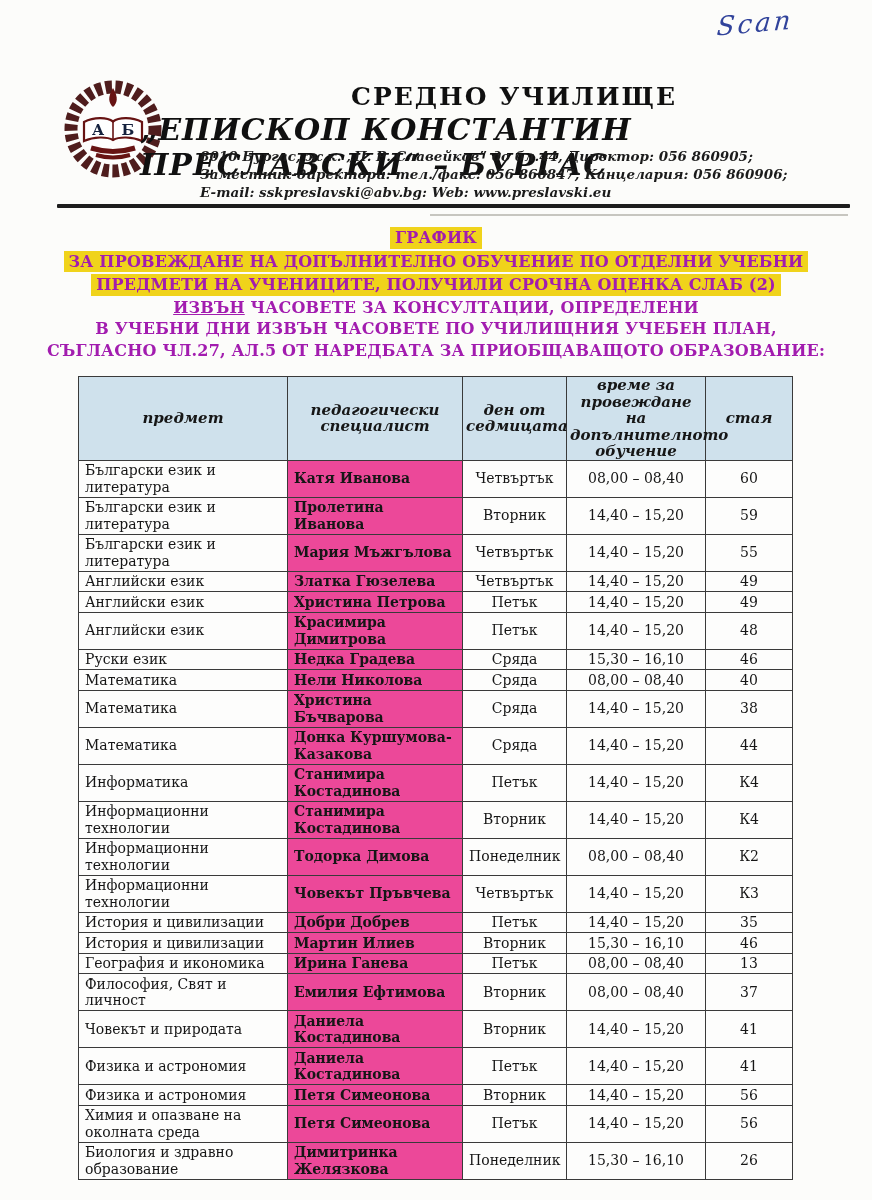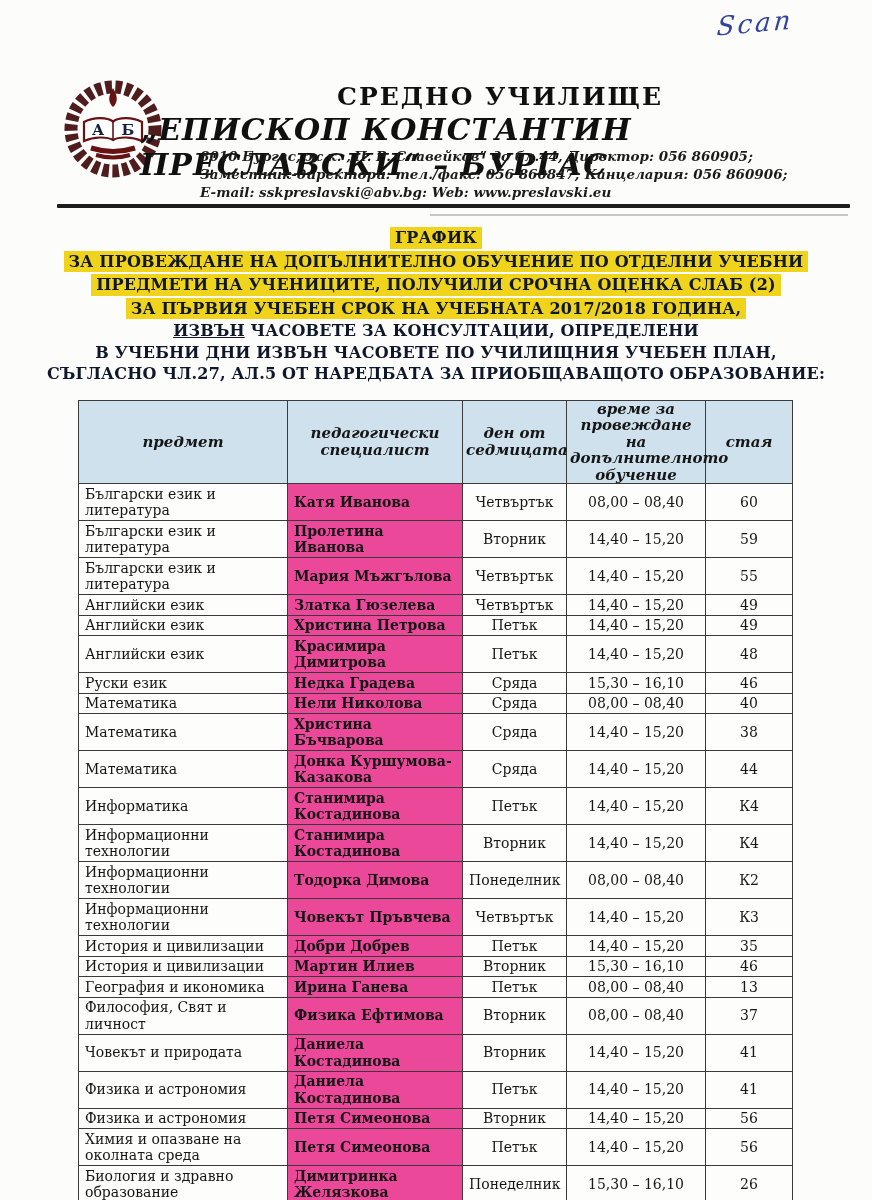--- a/index.html
+++ b/index.html
@@ -20,21 +20,21 @@
     font-style:italic;
     font-size:26px; letter-spacing:3px;
     color:#31439b;
     transform:rotate(-5deg) skewX(-10deg);
   }
 
   
   .letterhead { position:relative; height:210px; }
   .logo { position:absolute; left:60px; top:74px; width:106px; height:110px; }
   .school-line1 {
-    position:absolute; top:82px; left:170px; width:660px;
+    position:absolute; top:82px; left:184px; width:660px;
     text-align:center; font-weight:bold; font-size:25px; letter-spacing:2px;
     color:#101010;
   }
   .school-line2 {
     position:absolute; top:112px; left:140px; width:716px;
     text-align:left; font-weight:bold; font-size:30px; letter-spacing:1px;
     color:#101010;
     font-style:italic;
   }
   .contact {
@@ -49,21 +49,21 @@
   .rule-echo {
     position:absolute; top:214px; left:430px; right:24px;
     height:2px; background:#c7c6c0;
   }
 
   
   .title-block {
     padding-top:17px;
     text-align:center;
     font-size:16px; line-height:19.5px; letter-spacing:0.2px;
-    font-weight:bold; color:#0f172a;
+    font-weight:bold; color:#a21caf;
   }
   .title-block .tline { margin-bottom:2px; }
   .hl {
     background:#f0d31b;
     padding:1px 5px;
     display:inline-block;
   }
   .ul { text-decoration:underline; }
   .lighter { font-weight:600; }
 
@@ -132,21 +132,20 @@
     </div>
 
     <div class="rule"></div>
     <div class="rule-echo"></div>
   </div>
 
   <div class="title-block">
     <div class="tline"><span class="hl">ГРАФИК</span></div>
     <div class="tline"><span class="hl">ЗА ПРОВЕЖДАНЕ НА ДОПЪЛНИТЕЛНО ОБУЧЕНИЕ ПО ОТДЕЛНИ УЧЕБНИ</span></div>
     <div class="tline"><span class="hl">ПРЕДМЕТИ НА УЧЕНИЦИТЕ, ПОЛУЧИЛИ СРОЧНА ОЦЕНКА СЛАБ (2)</span></div>
-    <div class="tline"><span class="hl">ЗА ПЪРВИЯ УЧЕБЕН СРОК НА УЧЕБНАТА 2017/2018 ГОДИНА,</span></div>
     <div class="tline"><span class="ul">ИЗВЪН</span><span> ЧАСОВЕТЕ ЗА КОНСУЛТАЦИИ, ОПРЕДЕЛЕНИ</span></div>
     <div class="tline lighter">В УЧЕБНИ ДНИ ИЗВЪН ЧАСОВЕТЕ ПО УЧИЛИЩНИЯ УЧЕБЕН ПЛАН,</div>
     <div class="tline lighter">СЪГЛАСНО ЧЛ.27, АЛ.5 ОТ НАРЕДБАТА ЗА ПРИОБЩАВАЩОТО ОБРАЗОВАНИЕ:</div>
   </div>
 
   <table class="schedule">
     <colgroup>
       <col style="width:209px">
         <col style="width:175px">
         <col style="width:104px">
@@ -308,21 +307,21 @@
     <tr>
       <td class="c-subject">География и икономика</td>
       <td class="c-teacher">Ирина Ганева</td>
       <td class="c-day">Петък</td>
       <td class="c-time">08,00 – 08,40</td>
       <td class="c-room">13</td>
     </tr>
 
     <tr>
       <td class="c-subject">Философия, Свят и личност</td>
-      <td class="c-teacher">Физика Ефтимова</td>
+      <td class="c-teacher">Емилия Ефтимова</td>
       <td class="c-day">Вторник</td>
       <td class="c-time">08,00 – 08,40</td>
       <td class="c-room">37</td>
     </tr>
 
     <tr>
       <td class="c-subject">Човекът и природата</td>
       <td class="c-teacher">Даниела Костадинова</td>
       <td class="c-day">Вторник</td>
       <td class="c-time">14,40 – 15,20</td>

